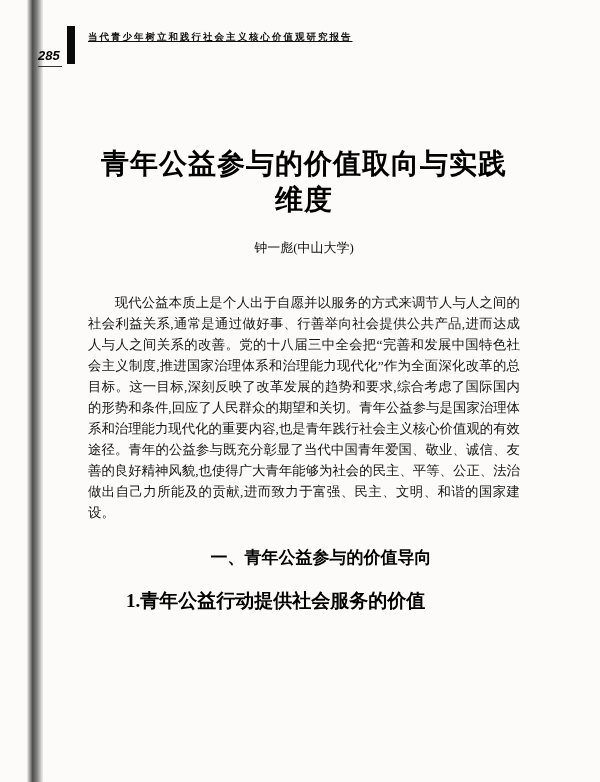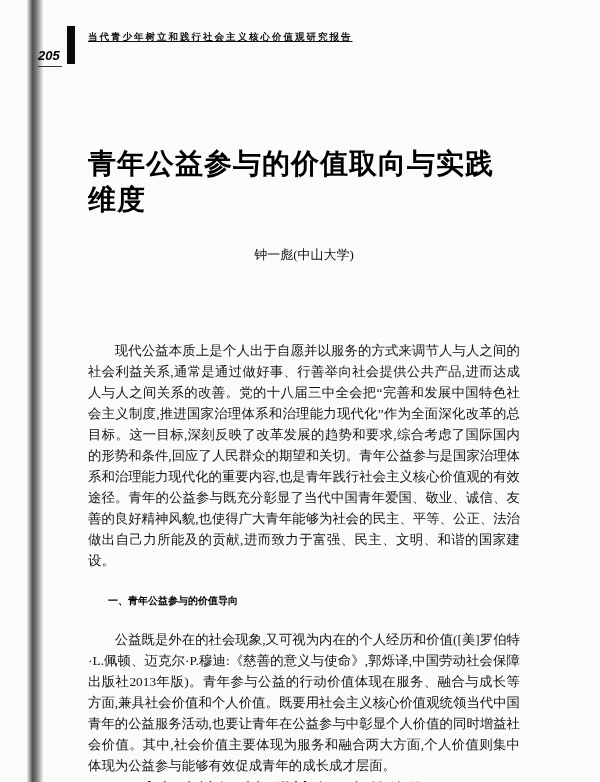--- a/index.html
+++ b/index.html
@@ -75,83 +75,83 @@
     background: #333;
   }
   .content {
     position: absolute;
     left: 88px;
     top: 0;
     width: 432px;
   }
   .article-title {
     margin: 146px 0 0 0;
-    text-align: left;
+    text-align: center;
     font-family: "Liberation Sans", "DejaVu Sans", sans-serif;
     font-size: 28px;
     font-weight: bold;
     letter-spacing: 1px;
     color: #000;
     line-height: 1.3;
   }
   .article-author {
-    margin-top: 27px;
+    margin-top: 20px;
     text-align: center;
     font-size: 13px;
     color: #111;
   }
   .body-text {
     margin: 0;
     font-size: 13.4px;
     line-height: 21px;
     text-align: justify;
     text-justify: inter-ideograph;
     text-indent: 2em;
     color: #151515;
     word-break: break-all;
   }
-  .para-intro { margin-top: 76px; }
+  .para-intro { margin-top: 35px; }
   .section-heading {
     margin: 23px 0 21px 0;
     padding-left: 2em;
     font-family: "Liberation Sans", "DejaVu Sans", sans-serif;
-    font-size: 10px;
+    font-size: 17px;
     font-weight: bold;
     color: #000;
+    text-align: center;
   }
   .sub-heading {
     margin: 4px 0 4px 0;
     padding-left: 2em;
     font-size: 19px;
     font-weight: bold;
     color: #000;
     line-height: 21px;
   }
 </style>
 </head>
 <body>
 
 <div class="page">
 
   <div class="spine-shadow"></div>
 
   <div class="page-header">
-    <div class="page-number">205</div>
+    <div class="page-number">285</div>
     <div class="page-number-rule"></div>
     <div class="header-bar"></div>
     <div class="running-title">当代青少年树立和践行社会主义核心价值观研究报告</div>
   </div>
 
   <div class="content">
     <h1 class="article-title">青年公益参与的价值取向与实践维度</h1>
     <div class="article-author">钟一彪(中山大学)</div>
 
     <p class="body-text para-intro">现代公益本质上是个人出于自愿并以服务的方式来调节人与人之间的社会利益关系,通常是通过做好事、行善举向社会提供公共产品,进而达成人与人之间关系的改善。党的十八届三中全会把“完善和发展中国特色社会主义制度,推进国家治理体系和治理能力现代化”作为全面深化改革的总目标。这一目标,深刻反映了改革发展的趋势和要求,综合考虑了国际国内的形势和条件,回应了人民群众的期望和关切。青年公益参与是国家治理体系和治理能力现代化的重要内容,也是青年践行社会主义核心价值观的有效途径。青年的公益参与既充分彰显了当代中国青年爱国、敬业、诚信、友善的良好精神风貌,也使得广大青年能够为社会的民主、平等、公正、法治做出自己力所能及的贡献,进而致力于富强、民主、文明、和谐的国家建设。</p>
 
     <h2 class="section-heading">一、青年公益参与的价值导向</h2>
 
-    <p class="body-text">公益既是外在的社会现象,又可视为内在的个人经历和价值([美]罗伯特·L.佩顿、迈克尔·P.穆迪:《慈善的意义与使命》,郭烁译,中国劳动社会保障出版社2013年版)。青年参与公益的行动价值体现在服务、融合与成长等方面,兼具社会价值和个人价值。既要用社会主义核心价值观统领当代中国青年的公益服务活动,也要让青年在公益参与中彰显个人价值的同时增益社会价值。其中,社会价值主要体现为服务和融合两大方面,个人价值则集中体现为公益参与能够有效促成青年的成长成才层面。</p>
 
     <h3 class="sub-heading">1.青年公益行动提供社会服务的价值</h3>
 
   </div>
 
 </div>
 
 </body></html>

